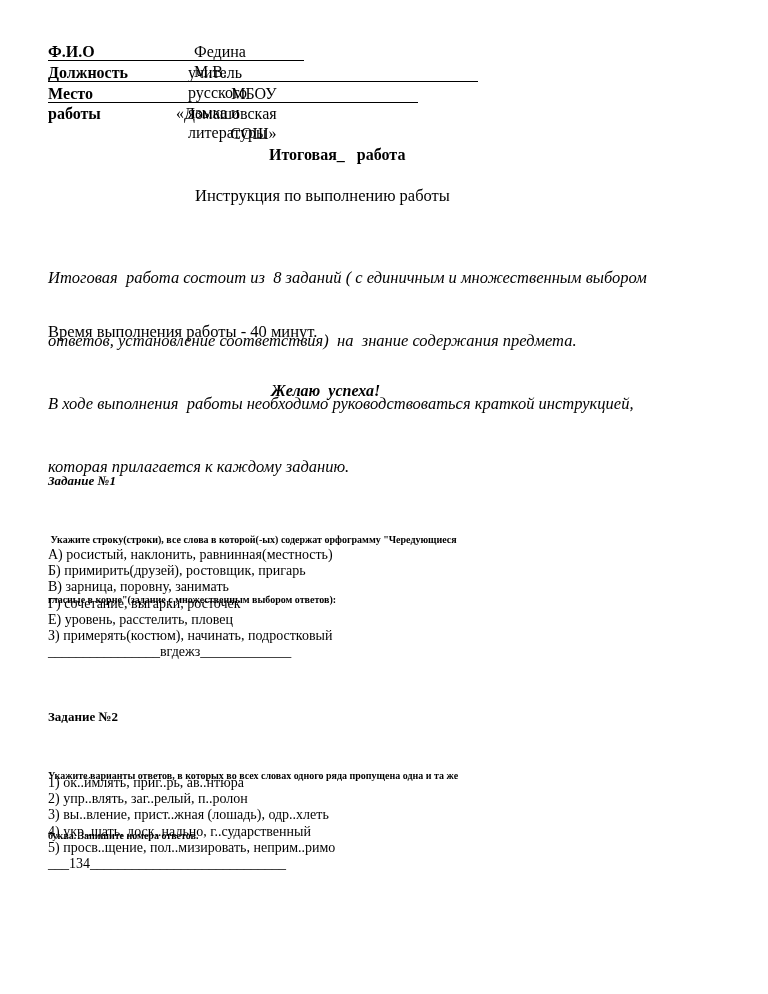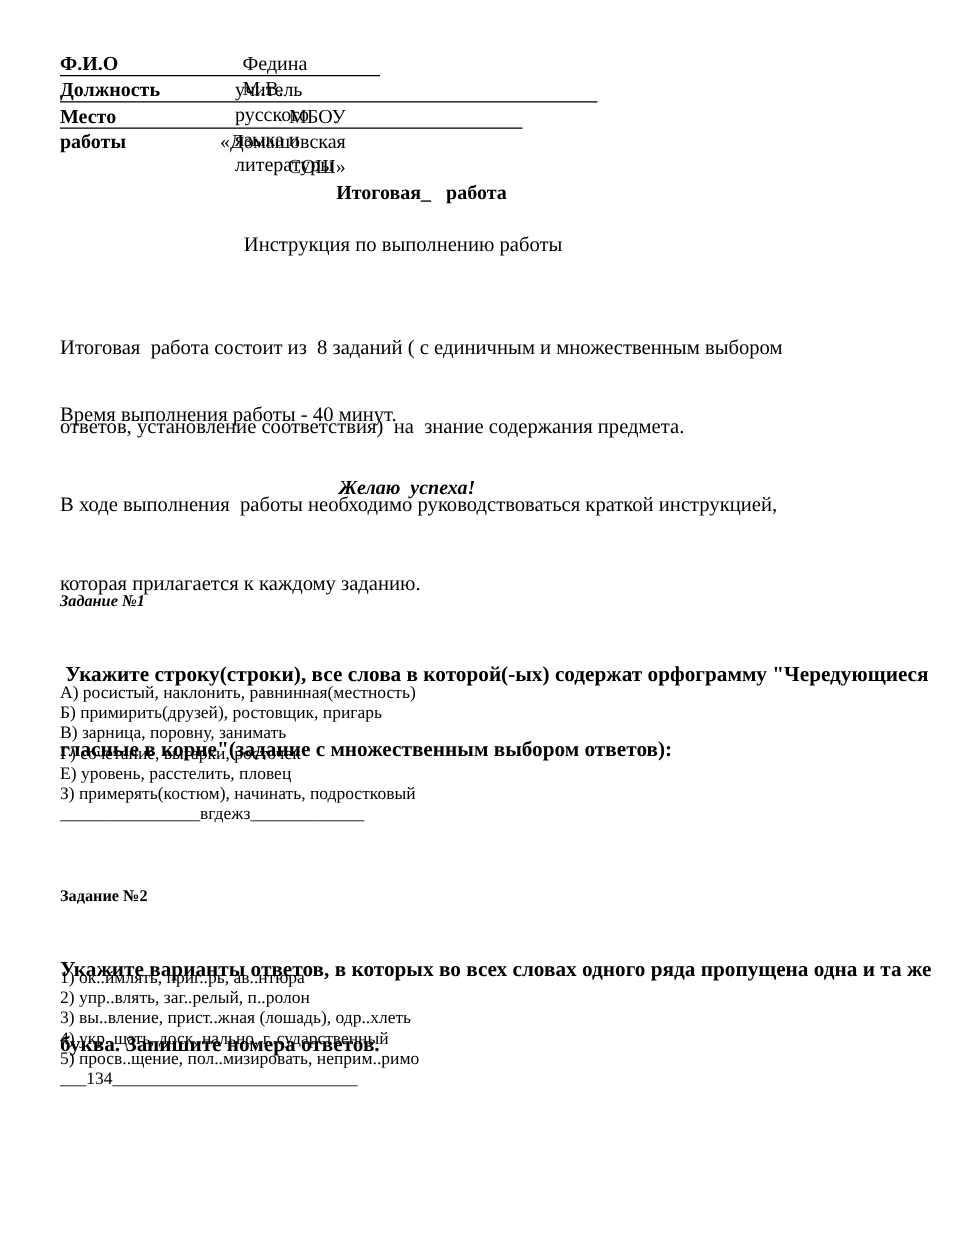--- a/index.html
+++ b/index.html
@@ -5,21 +5,21 @@
     html, body { margin: 0; padding: 0; background: #ffffff; }
     body { width: 768px; height: 994px; position: relative; overflow: hidden; color: #000; font-family: "Liberation Serif", serif; }
     .abs { position: absolute; white-space: nowrap; }
     .hdr-row { position: absolute; left: 48px; height: 20px; font-size: 16px; line-height: 20px; }
     .hdr-row .lbl { position: absolute; left: 0; font-weight: bold; }
     .hdr-row .val { position: absolute; }
     .hdr-row .uline { position: absolute; left: 0; bottom: 1px; height: 1px; background: #000; }
     .title { font-size: 16px; font-weight: bold; }
     .t16 { font-size: 16.5px; line-height: 21px; }
     .task-h { font-size: 13px; font-weight: bold; font-family: Liberation Serif, serif; }
-    .task-q { font-size: 17px; font-weight: bold; line-height: 20px; }
+    .task-q { font-size: 10px; font-weight: bold; line-height: 20px; }
     .opt { font-size: 14px; line-height: 16.2px; }
     .opts { position: absolute; left: 48px; }
   </style>
 </head>
 <body>
 
 <div class="hdr-row" style="top:42px;">
   <span class="lbl">Ф.И.О</span>
   <span class="val" style="left:146px;">Федина М.В.</span>
   <span class="uline" style="width:256px;"></span>
@@ -31,21 +31,21 @@
 </div>
 <div class="hdr-row" style="top:84px;">
   <span class="lbl">Место работы</span>
   <span class="val" style="left:128px;text-align:right;">МБОУ «Домашовская СОШ»</span>
   <span class="uline" style="width:370px;"></span>
 </div>
 
 <div class="abs title" style="left:269px; top:146px; white-space:pre;">Итоговая_   работа</div>
 <div class="abs t16" style="left:195px; top:185px;">Инструкция по выполнению работы</div>
 
-<div class="abs t16" style="left:48px; top:225px; white-space:pre;">
+<div class="abs t16" style="left:48px; top:225px; white-space:pre;font-style:italic;">
   <div>Итоговая  работа состоит из  8 заданий ( с единичным и множественным выбором</div>
   <div>ответов, установление соответствия)  на  знание содержания предмета.</div>
   <div>В ходе выполнения  работы необходимо руководствоваться краткой инструкцией,</div>
   <div>которая прилагается к каждому заданию.</div>
 </div>
 <div class="abs t16" style="left:48px; top:321px;text-align:center;">Время выполнения работы - 40 минут.</div>
 <div class="abs" style="left:271px; top:382px; font-size:16px; font-weight:bold; font-style:italic; white-space:pre;">Желаю  успеха!</div>
 
 <div class="abs task-h" style="left:48px; top:473px; font-style:italic;">Задание №1</div>
 <div class="abs task-q" style="left:48px; top:490px; white-space:pre;">

